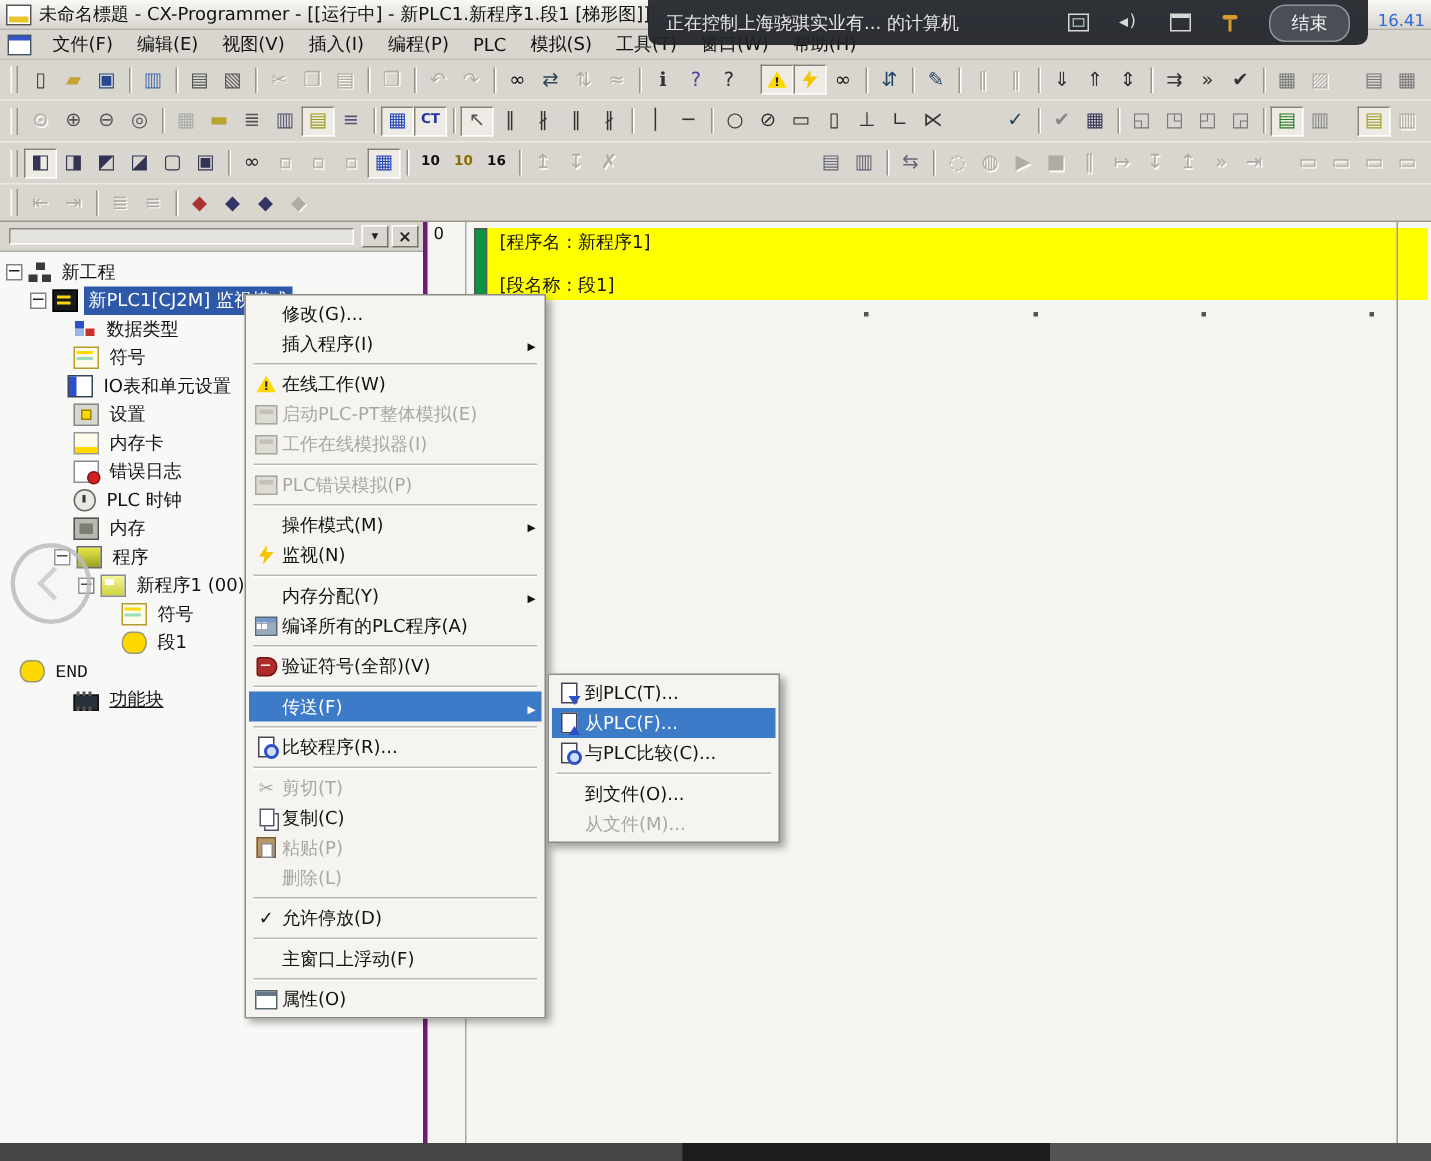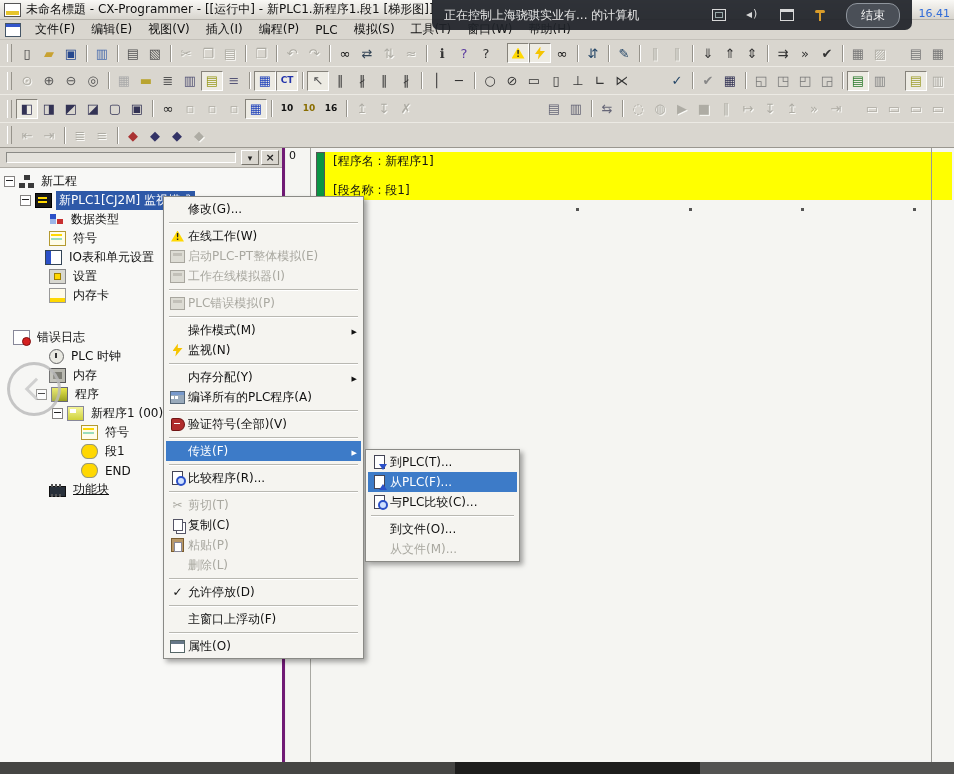--- a/index.html
+++ b/index.html
@@ -627,21 +627,21 @@
         <div class="trow" style="padding-left: 36px;">
           <span class="noexpand"></span>
           <span class="ti ti-settings-icon"></span>
           <span class="lbl">设置</span>
         </div>
         <div class="trow" style="padding-left: 36px;">
           <span class="noexpand"></span>
           <span class="ti ti-memcard-icon"></span>
           <span class="lbl">内存卡</span>
         </div>
-        <div class="trow" style=" margin-top: 23px;">
+        <div class="trow" style="padding-left: 36px;">
           <span class="noexpand"></span>
           <span class="ti ti-errorlog-icon"></span>
           <span class="lbl">错误日志</span>
         </div>
         <div class="trow" style="padding-left: 36px;">
           <span class="noexpand"></span>
           <span class="ti ti-clock-icon"></span>
           <span class="lbl">PLC 时钟</span>
         </div>
         <div class="trow" style="padding-left: 36px;">
@@ -662,21 +662,21 @@
         <div class="trow" style="padding-left: 68px;">
           <span class="noexpand"></span>
           <span class="ti ti-symbols-icon"></span>
           <span class="lbl">符号</span>
         </div>
         <div class="trow" style="padding-left: 68px;">
           <span class="noexpand"></span>
           <span class="ti ti-section-icon"></span>
           <span class="lbl">段1</span>
         </div>
-        <div class="trow" style="padding-left: 68px;">
+        <div class="trow" style=" font-family: Liberation Mono, monospace;">
           <span class="noexpand"></span>
           <span class="ti ti-section-icon"></span>
           <span class="lbl">END</span>
         </div>
         <div class="trow" style="padding-left: 36px; text-decoration: underline;">
           <span class="noexpand"></span>
           <span class="ti ti-funcblock-icon"></span>
           <span class="lbl">功能块</span>
         </div>
       </div>
@@ -697,20 +697,25 @@
     <div class="dot" style="left:515px"></div>
     <div class="dot" style="left:627px"></div>
     <div id="rightrail"></div>
   </div>
 </div>
 
 <div class="menu" id="context-menu">
     <div class="mrow">
       <span class="ic"></span>
       <span class="ml">修改(G)...</span>
+    </div>
+    <div class="mrow">
+      <span class="ic"></span>
+      <span class="ml">插入程序(I)</span>
+      <span class="arr"></span>
     </div>
     <div class="msep"></div>
     <div class="mrow">
       <span class="ic">
         <span class="shape-warn"></span>
       </span>
       <span class="ml">在线工作(W)</span>
     </div>
     <div class="mrow disabled">
       <span class="ic">

